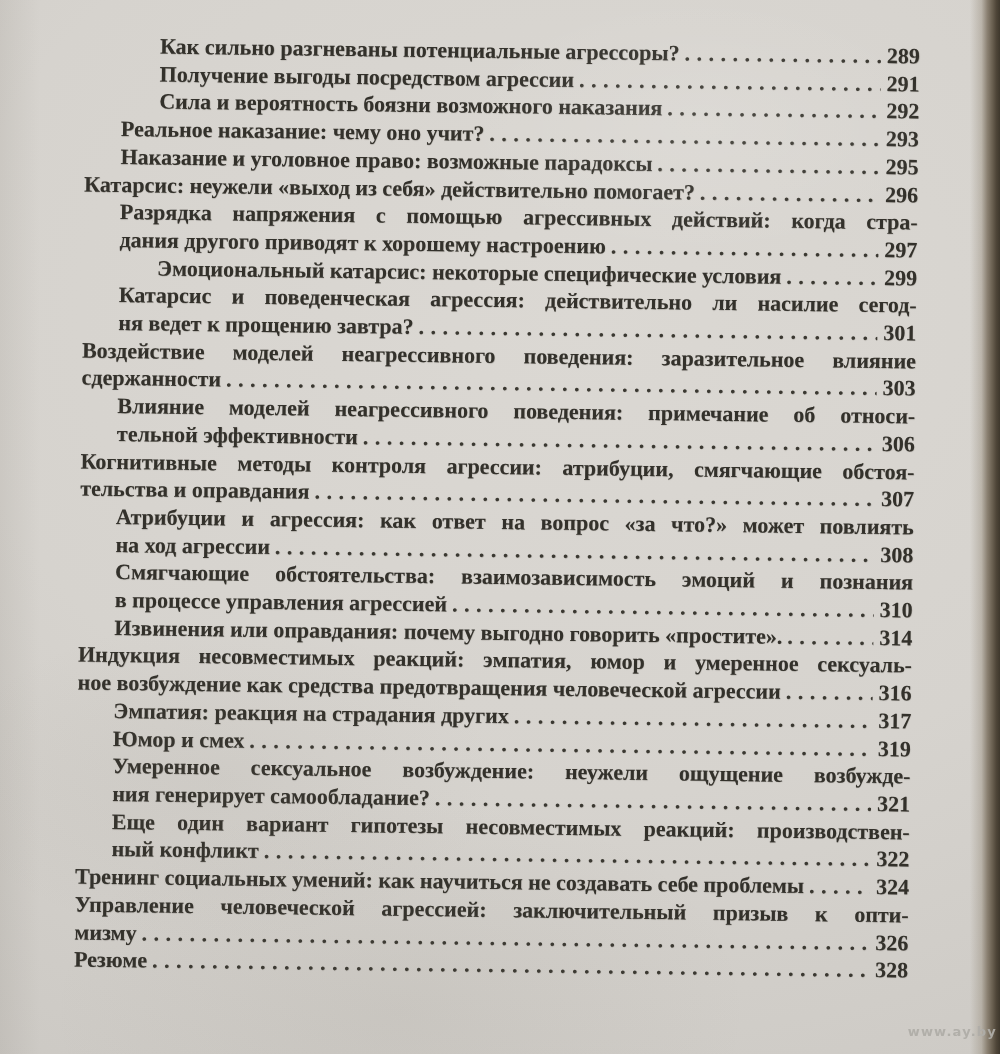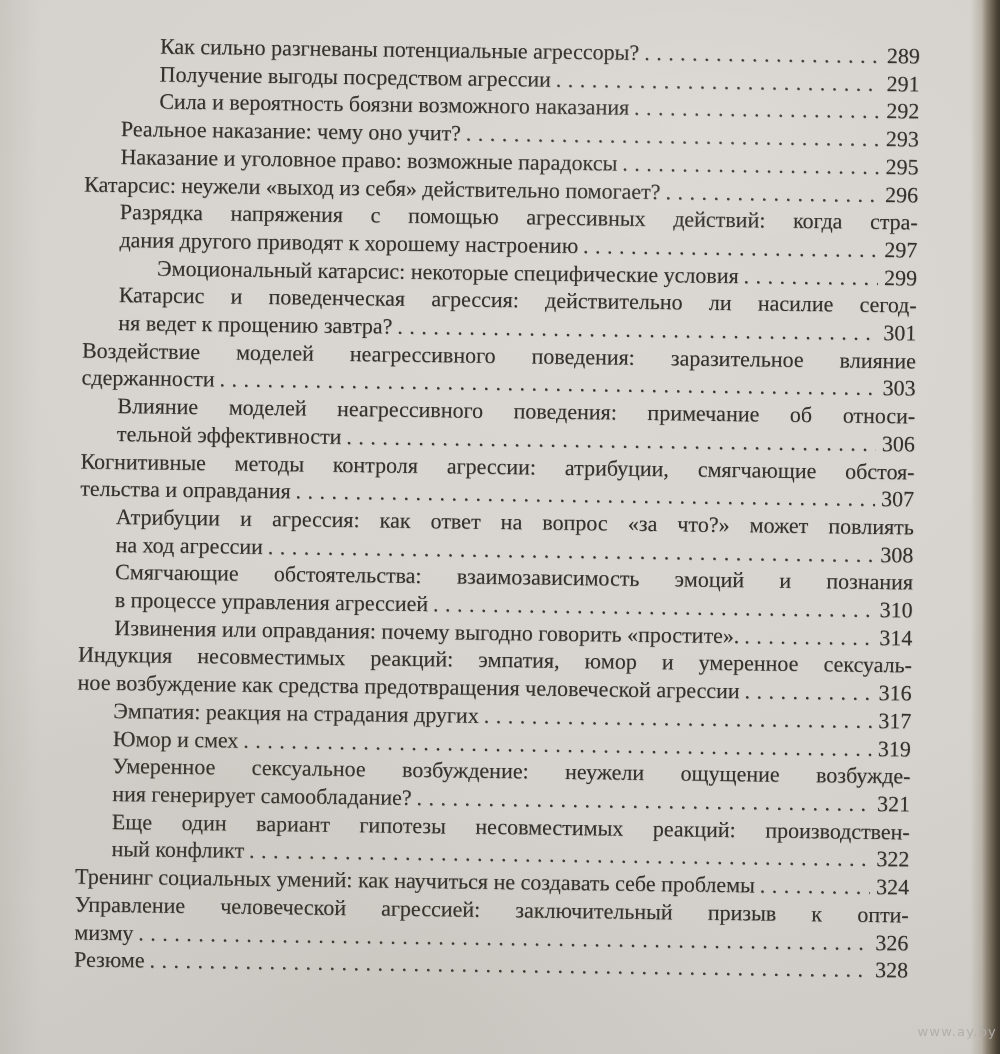--- a/index.html
+++ b/index.html
@@ -8,20 +8,21 @@
     background: #1e1b17;
   }
   .photo {
     position: relative;
     width: 1000px;
     height: 1054px;
     overflow: hidden;
     background:
       radial-gradient(130% 95% at 58% 30%, #dbd8d3 0%, #d6d3ce 48%, #ccc9c4 88%, #c6c3be 100%);
     font-family: "Liberation Serif", "DejaVu Serif", serif;
+    font-weight: bold;
   }
   
   .photo::before {
     content: "";
     position: absolute;
     inset: 0;
     background:
       radial-gradient(40% 22% at 22% 74%, rgba(120,115,105,0.07), rgba(0,0,0,0) 70%),
       radial-gradient(35% 18% at 70% 12%, rgba(255,255,255,0.10), rgba(0,0,0,0) 70%),
       radial-gradient(50% 30% at 40% 96%, rgba(110,104,92,0.08), rgba(0,0,0,0) 70%),

